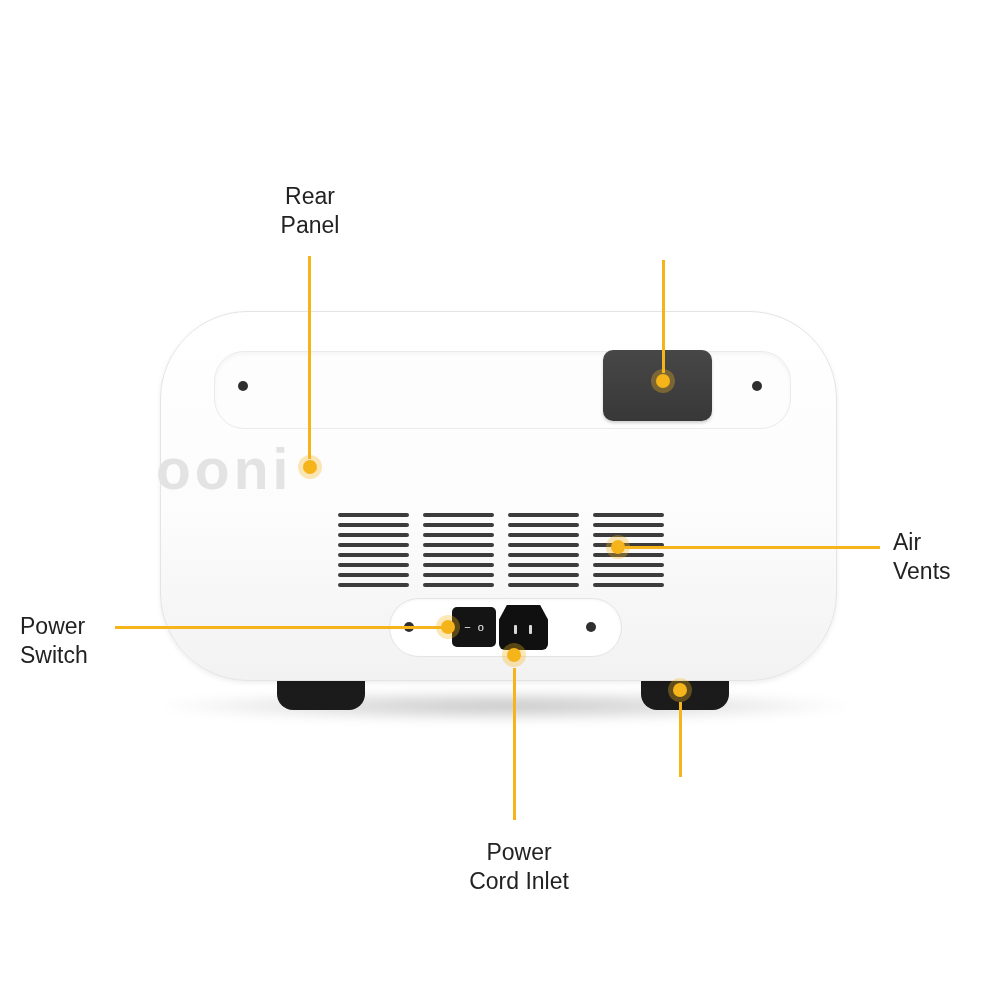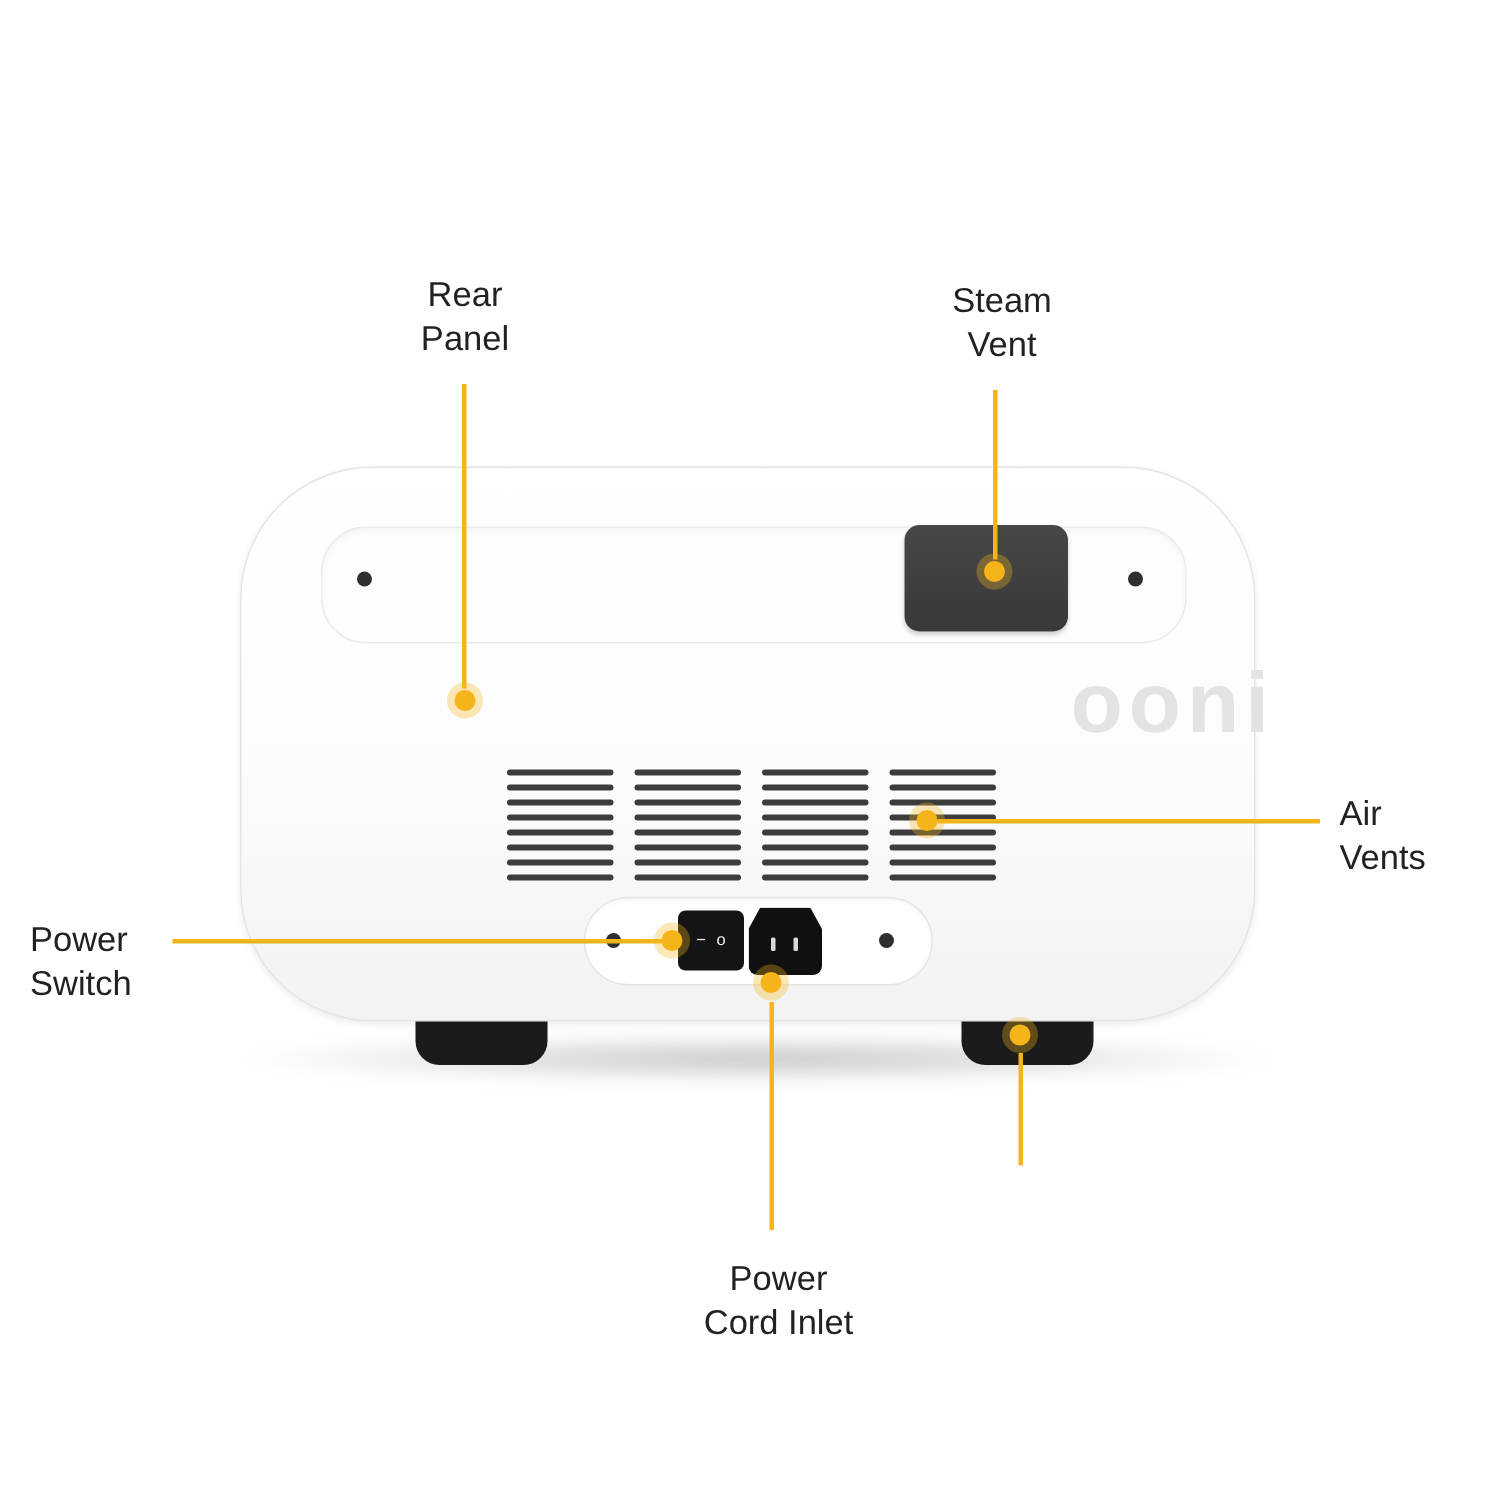--- a/index.html
+++ b/index.html
@@ -22,22 +22,22 @@
   .handle-strip { position:absolute; left:214px; top:351px; width:577px; height:78px; z-index:4;
     background:#fdfdfd; border:1px solid #ebebeb; border-radius:30px;
     box-shadow:inset 0 2px 4px rgba(0,0,0,0.04); }
   .screw { position:absolute; width:10px; height:10px; border-radius:50%; background:#2f2f2f;
     transform:translate(-50%,-50%); z-index:6; }
 
   .steam-vent-box { position:absolute; left:603px; top:350px; width:109px; height:71px; z-index:5;
     background:linear-gradient(180deg,#474747,#383838); border-radius:10px;
     box-shadow:0 2px 3px rgba(0,0,0,0.18); }
 
-  .brand-logo { position:absolute; left:173px; top:436px; width:677px; z-index:5;
-    text-align:right; font-size:57px; font-weight:700; letter-spacing:4px;
+  .brand-logo { position:absolute; left:156px; top:436px; width:677px; z-index:5;
+    text-align:left; font-size:57px; font-weight:700; letter-spacing:4px;
     color:var(--logo-gray,#e3e3e3); }
 
   .air-vents-grid { position:absolute; left:338px; top:513px; width:326px; height:74px; z-index:5;
     display:grid; grid-template-columns:repeat(4,1fr); column-gap:14px; }
   .vent-col { display:flex; flex-direction:column; justify-content:space-between; }
   .vent-bar { height:3.5px; border-radius:2px; background:var(--device-dark,#3c3c3c); }
 
   .control-pill { position:absolute; left:389px; top:598px; width:233px; height:59px; z-index:5;
     background:#ffffff; border:1px solid #e4e4e4; border-radius:30px;
     box-shadow:inset 0 1px 3px rgba(0,0,0,0.04); }
@@ -136,22 +136,20 @@
   <div class="power-inlet">
     <div class="inlet-pin p1"></div>
     <div class="inlet-pin p2"></div>
   </div>
 
   <div class="callout-label center" style="left:240px; top:182px; width:140px;">Rear
 Panel</div>
   <div class="cl-line v" style="left:308px; top:256px; height:203px;"></div>
   <div class="cl-dot" style="left:310px; top:467px;"></div>
 
-  <div class="callout-label center" style="left:598px; top:186px; width:140px;">Steam
-Vent</div>
   <div class="cl-line v" style="left:662px; top:260px; height:113px;"></div>
   <div class="cl-dot" style="left:663px; top:381px;"></div>
 
   <div class="cl-line h" style="left:625px; top:546px; width:255px;"></div>
   <div class="cl-dot" style="left:618px; top:547px;"></div>
   <div class="callout-label" style="left:893px; top:528px; width:120px;">Air
 Vents</div>
 
   <div class="callout-label" style="left:20px; top:612px; width:110px;">Power
 Switch</div>

